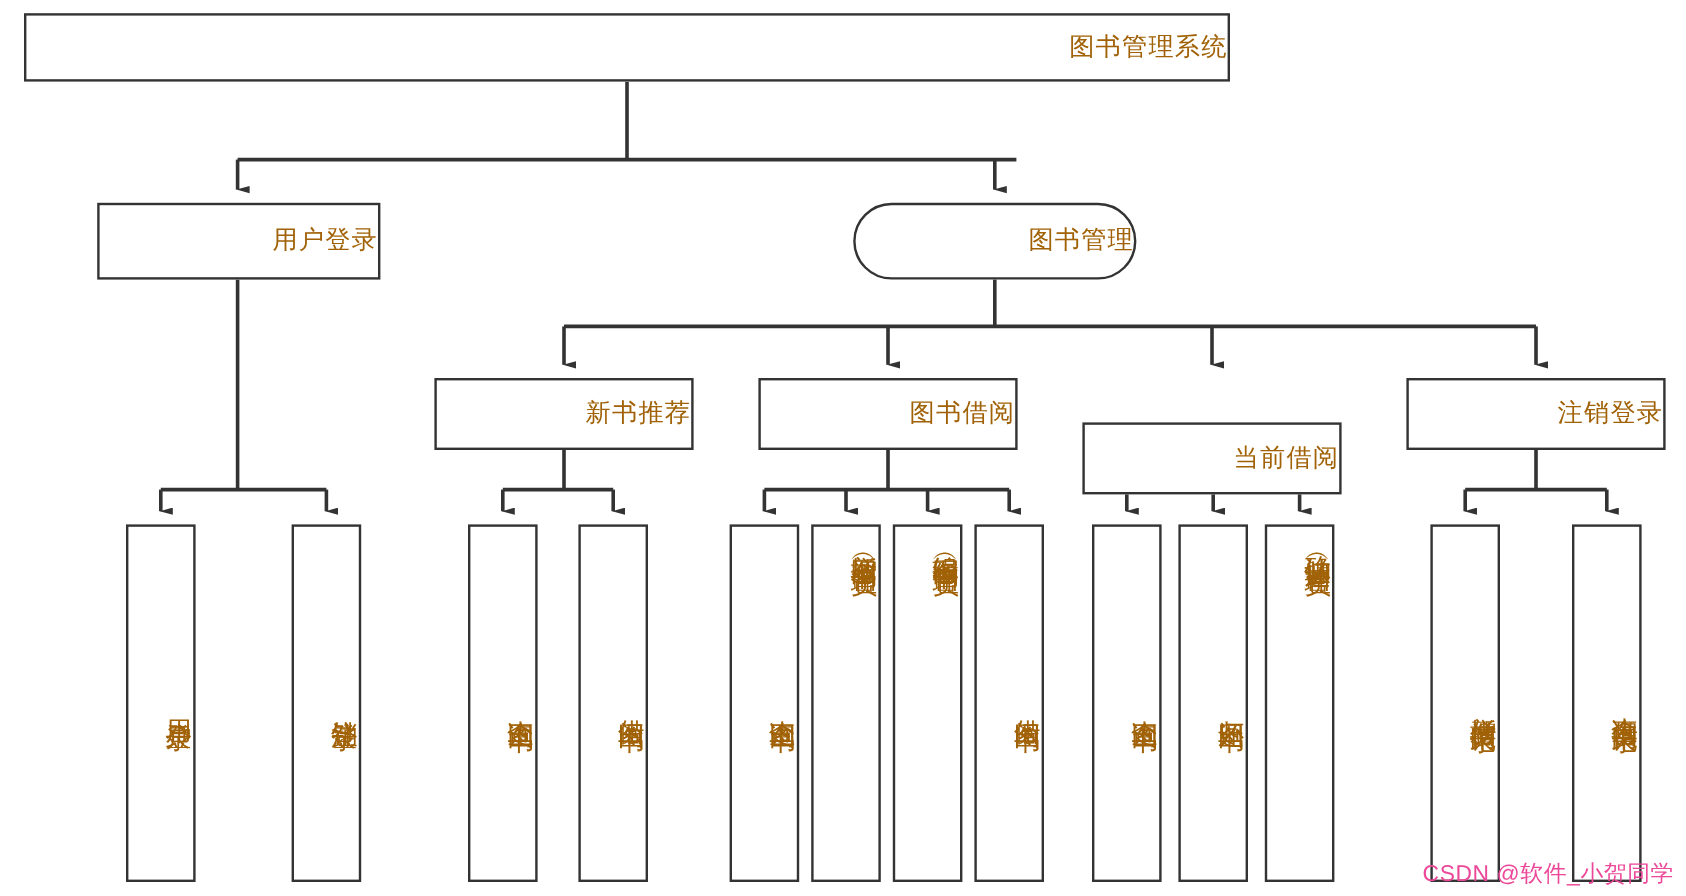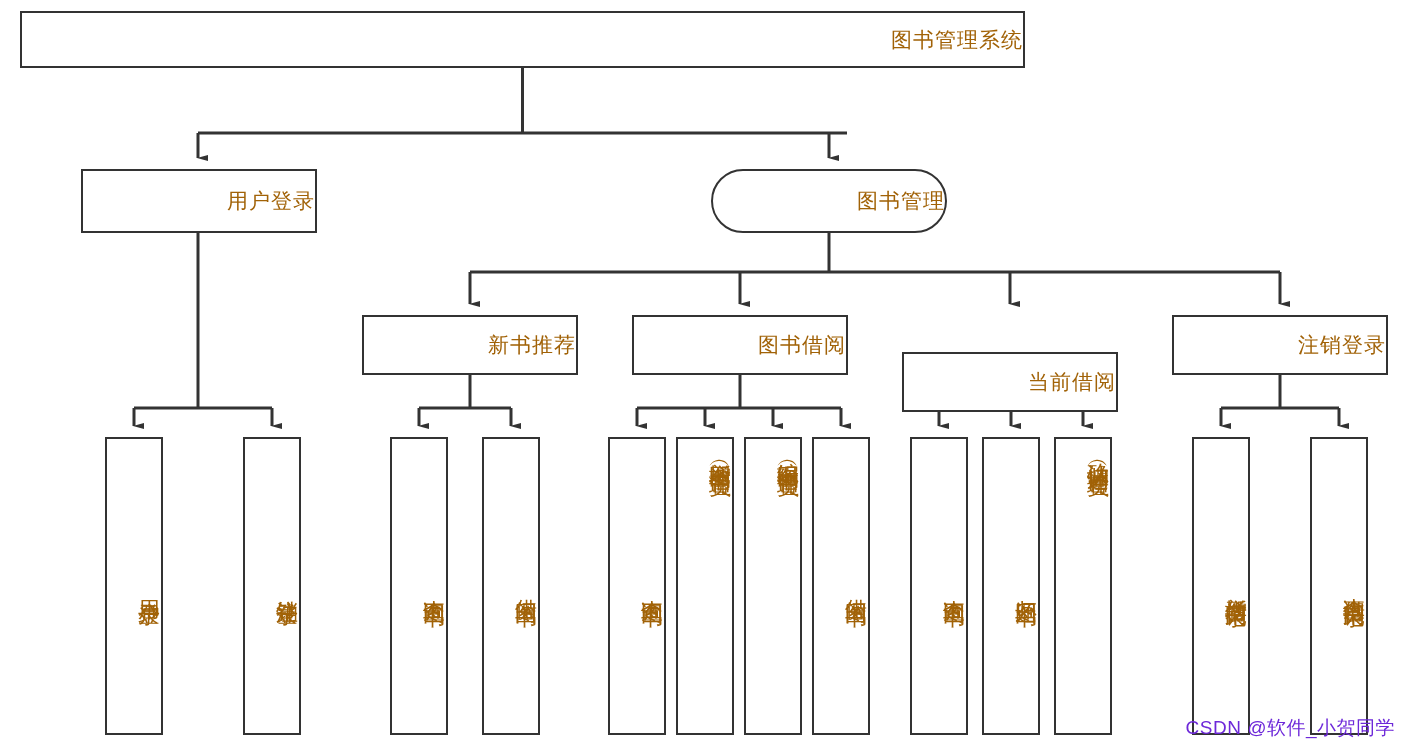--- a/index.html
+++ b/index.html
@@ -55,21 +55,21 @@
   }
   .node-vertical.center-v {
     align-items: center;
     padding-top: 0;
   }
   #watermark {
     position: absolute;
     right: 10px;
     bottom: 6px;
     font-size: 19px;
-    color: #6d28d9;
+    color: #ec4899;
     white-space: nowrap;
     letter-spacing: 0.5px;
     pointer-events: none;
   }
 </style>
 </head>
 <body>
 
 <div id="canvas">
 

